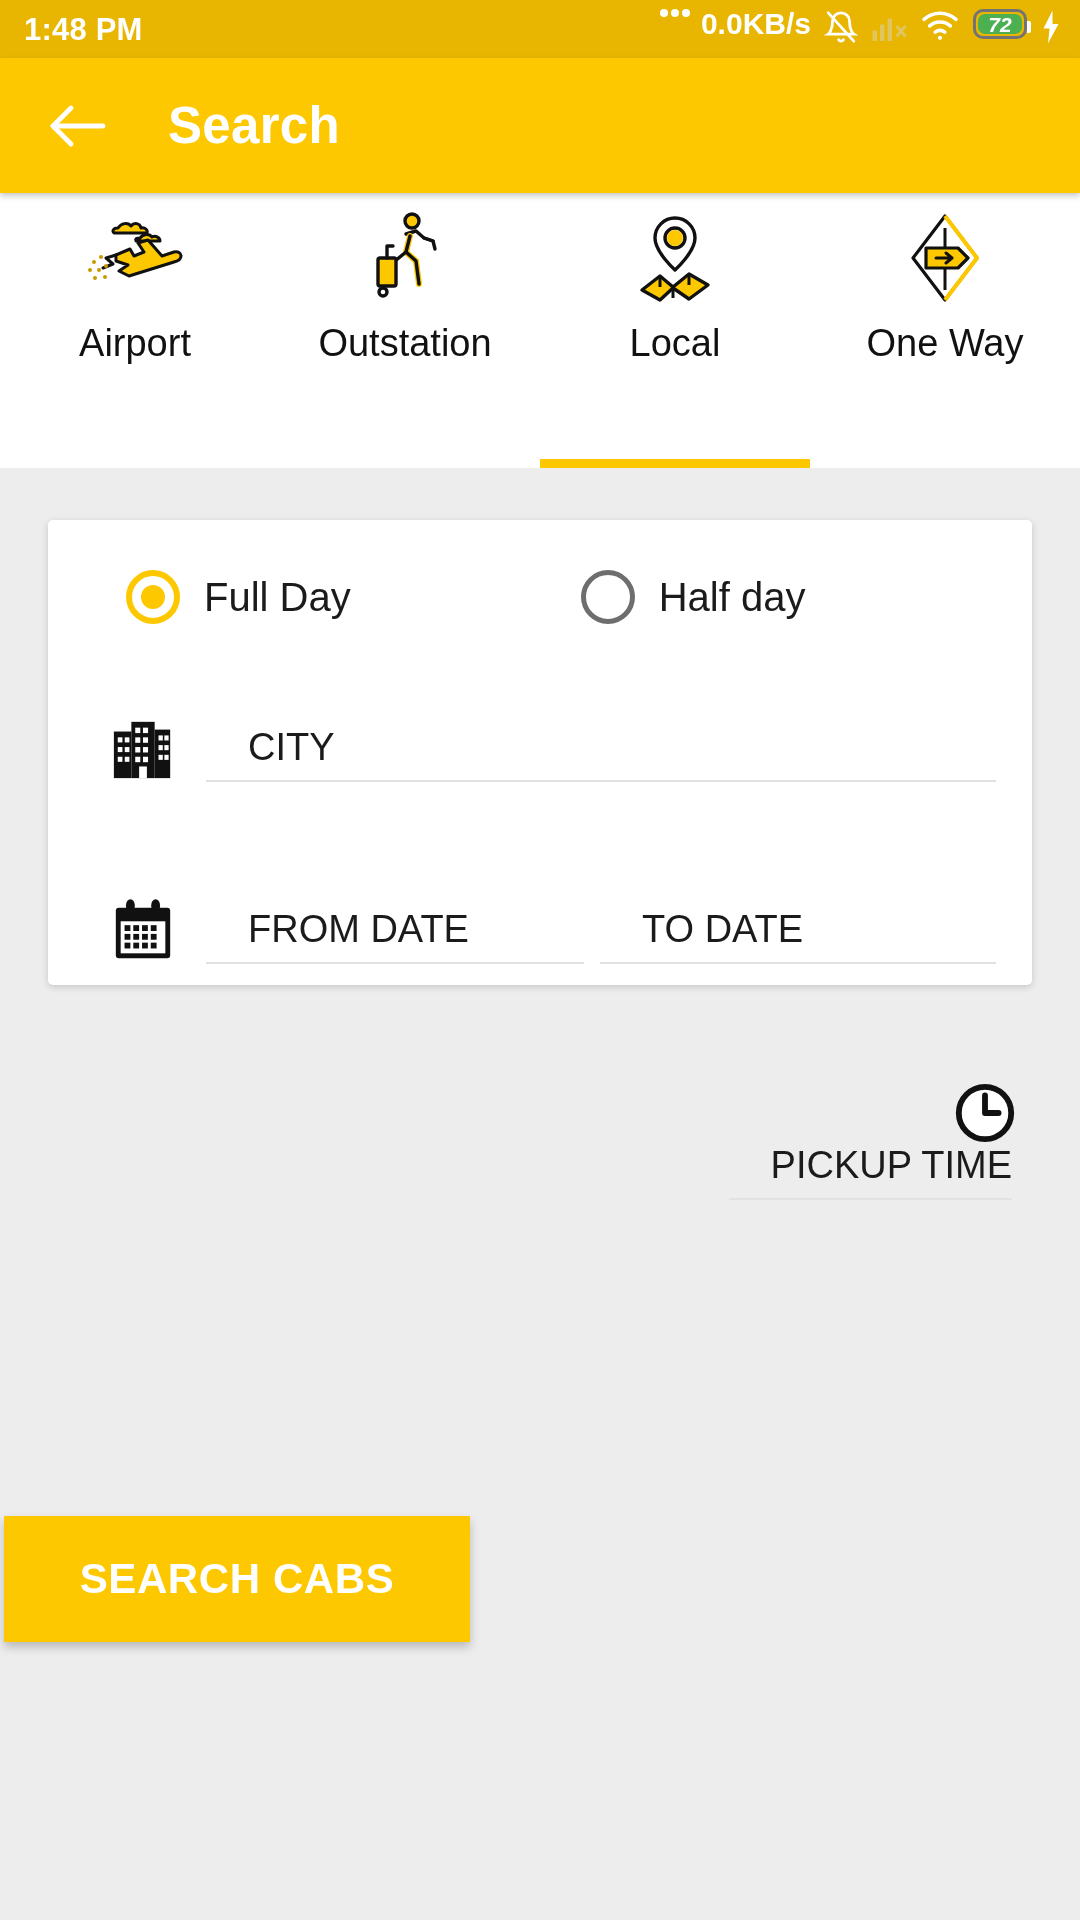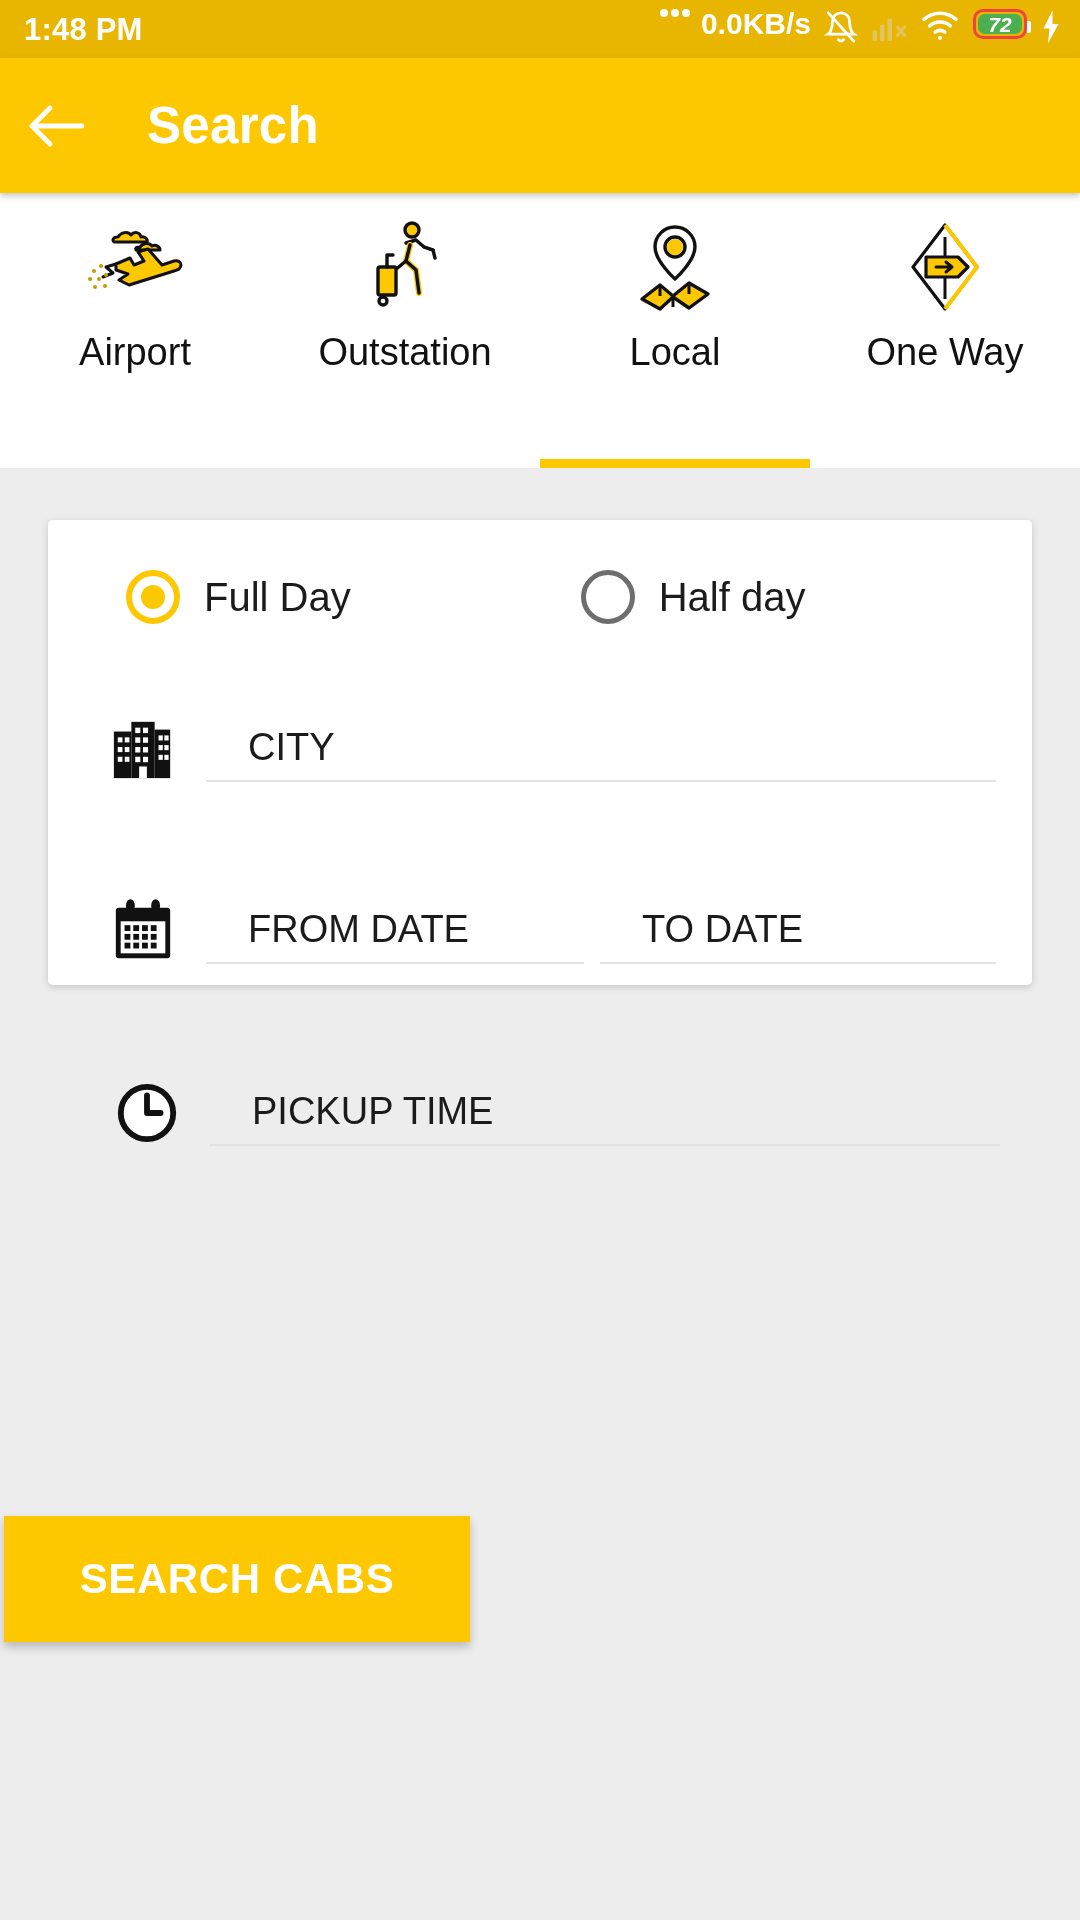--- a/index.html
+++ b/index.html
@@ -18,57 +18,57 @@
     padding:0 18px 0 24px;
     color:#ffffff;
   }
   .sb-time { font-size:31px; font-weight:bold; letter-spacing:.2px; line-height:1; }
   .sb-right { margin-left:auto; display:flex; align-items:flex-start; gap:13px; }
   .sb-dots { display:flex; align-items:flex-end; gap:3px; margin-right:-2px; }
   .sb-dots i { width:8px; height:8px; border-radius:50%; background:#fff; display:block; }
   .sb-speed { font-size:30px; font-weight:bold; line-height:1; }
   .sb-ico { display:block; }
   .sb-batt {
-    width:54px; height:30px; border:3px solid #ef4444; border-radius:10px;
+    width:54px; height:30px; border:3px solid #737373; border-radius:10px;
     display:flex; align-items:center; justify-content:center; position:relative;
   }
   .sb-batt::after {
     content:""; position:absolute; right:-7px; top:9px;
     width:4px; height:12px; background:#fff; border-radius:0 2px 2px 0;
   }
   .sb-batt-fill {
     position:absolute; left:2px; top:2px; bottom:2px; width:44px;
     background:#4caf50; border-radius:7px;
   }
   .sb-batt-num {
     position:relative; z-index:2; font-size:21px; font-weight:bold;
     font-style:italic; color:#fff; line-height:1;
   }
 
   
   .appbar {
     height:135px; background:#fdc800;
-    display:flex; align-items:center; padding-left:23px;
+    display:flex; align-items:center; padding-left:44px;
     box-shadow:0 3px 6px rgba(0,0,0,.22);
     position:relative; z-index:5;
   }
   .backbtn { width:66px; height:66px; display:flex; align-items:center; justify-content:center; }
   .appbar-title {
     color:#ffffff; font-size:51px; font-weight:bold;
     margin-left:58px; letter-spacing:.3px;
   }
 
   
   .tabs {
     background:#ffffff; height:275px; display:flex; position:relative; z-index:4;
   }
   .tab {
     flex:1; display:flex; flex-direction:column;
     align-items:center; justify-content:flex-start;
-    padding-top:26px; position:relative;
+    padding-top:17px; position:relative;
   }
   .tab-icon { height:96px; display:flex; align-items:center; justify-content:center; }
   .tab-label {
     font-size:38px; color:#111; margin-top:18px; line-height:1;
     white-space:nowrap;
   }
   .tab-indicator {
     position:absolute; left:0; right:0; bottom:0; height:9px; background:#fdc800;
   }
 
@@ -105,21 +105,21 @@
   .field {
     flex:1; border-bottom:2px solid #e2e2e2;
     padding:0 0 14px 0;
   }
   .field-text { font-size:38px; color:#1b1b1b; line-height:1; display:block;margin-left:42px; }
   .field.date-from { flex:0 0 378px; margin-right:16px; }
   .field.date-to { flex:1; }
 
   .row-city { position:absolute; left:0; top:196px; width:100%; }
   .row-date { position:absolute; left:0; top:378px; width:100%; }
-  .row-time { position:absolute; left:4px; top:560px; width:100%; }
+  .row-time { position:absolute; left:16px; top:560px; width:100%;flex-direction:column; }
 
   .cta-wrap { position:absolute; left:4px; top:1048px; width:100%; display:flex; }
   .cta {
     width:466px; height:126px; background:#fdc800;
     display:flex; align-items:center; justify-content:center;
     box-shadow:0 5px 9px rgba(0,0,0,.22);
   }
   .cta-label { color:#ffffff; font-size:42px; font-weight:bold; letter-spacing:.6px; }
 </style>
 </head>

